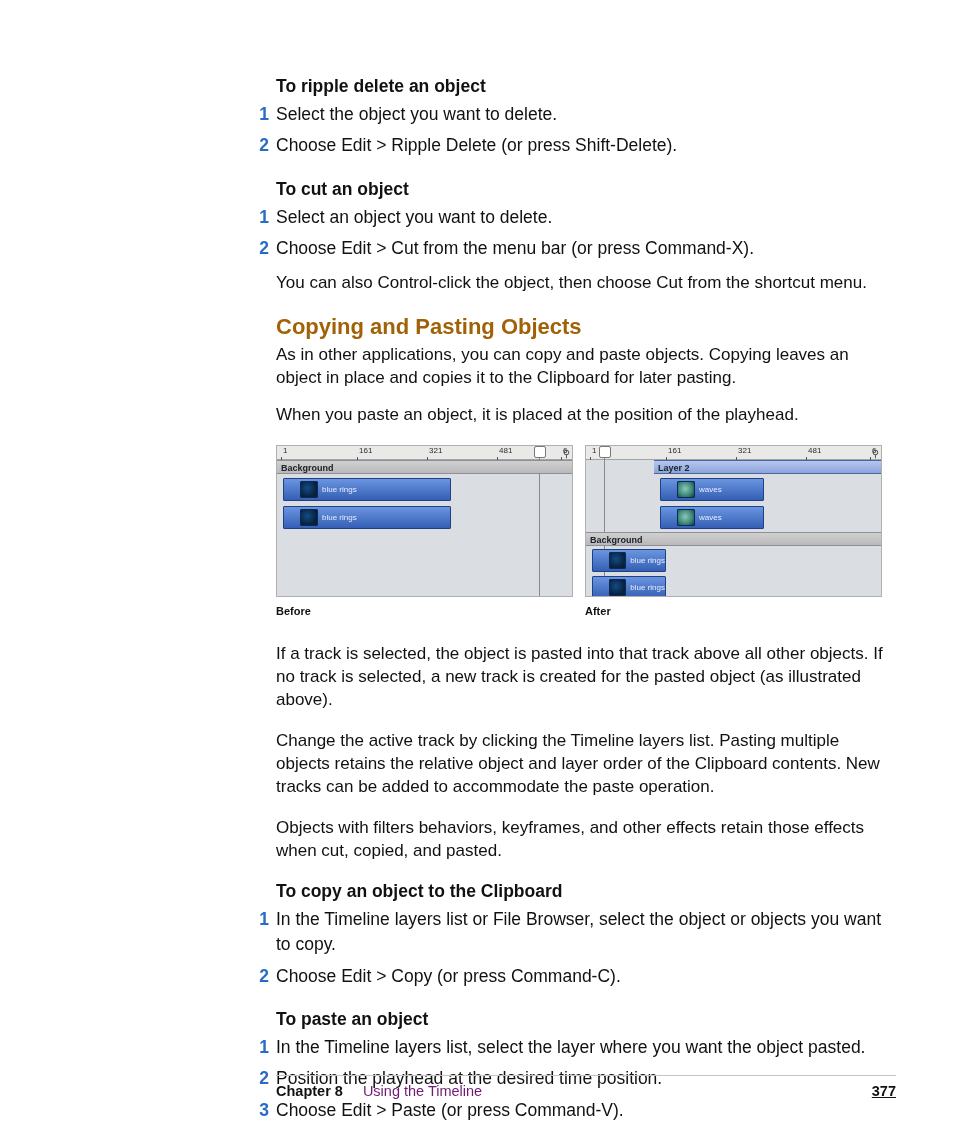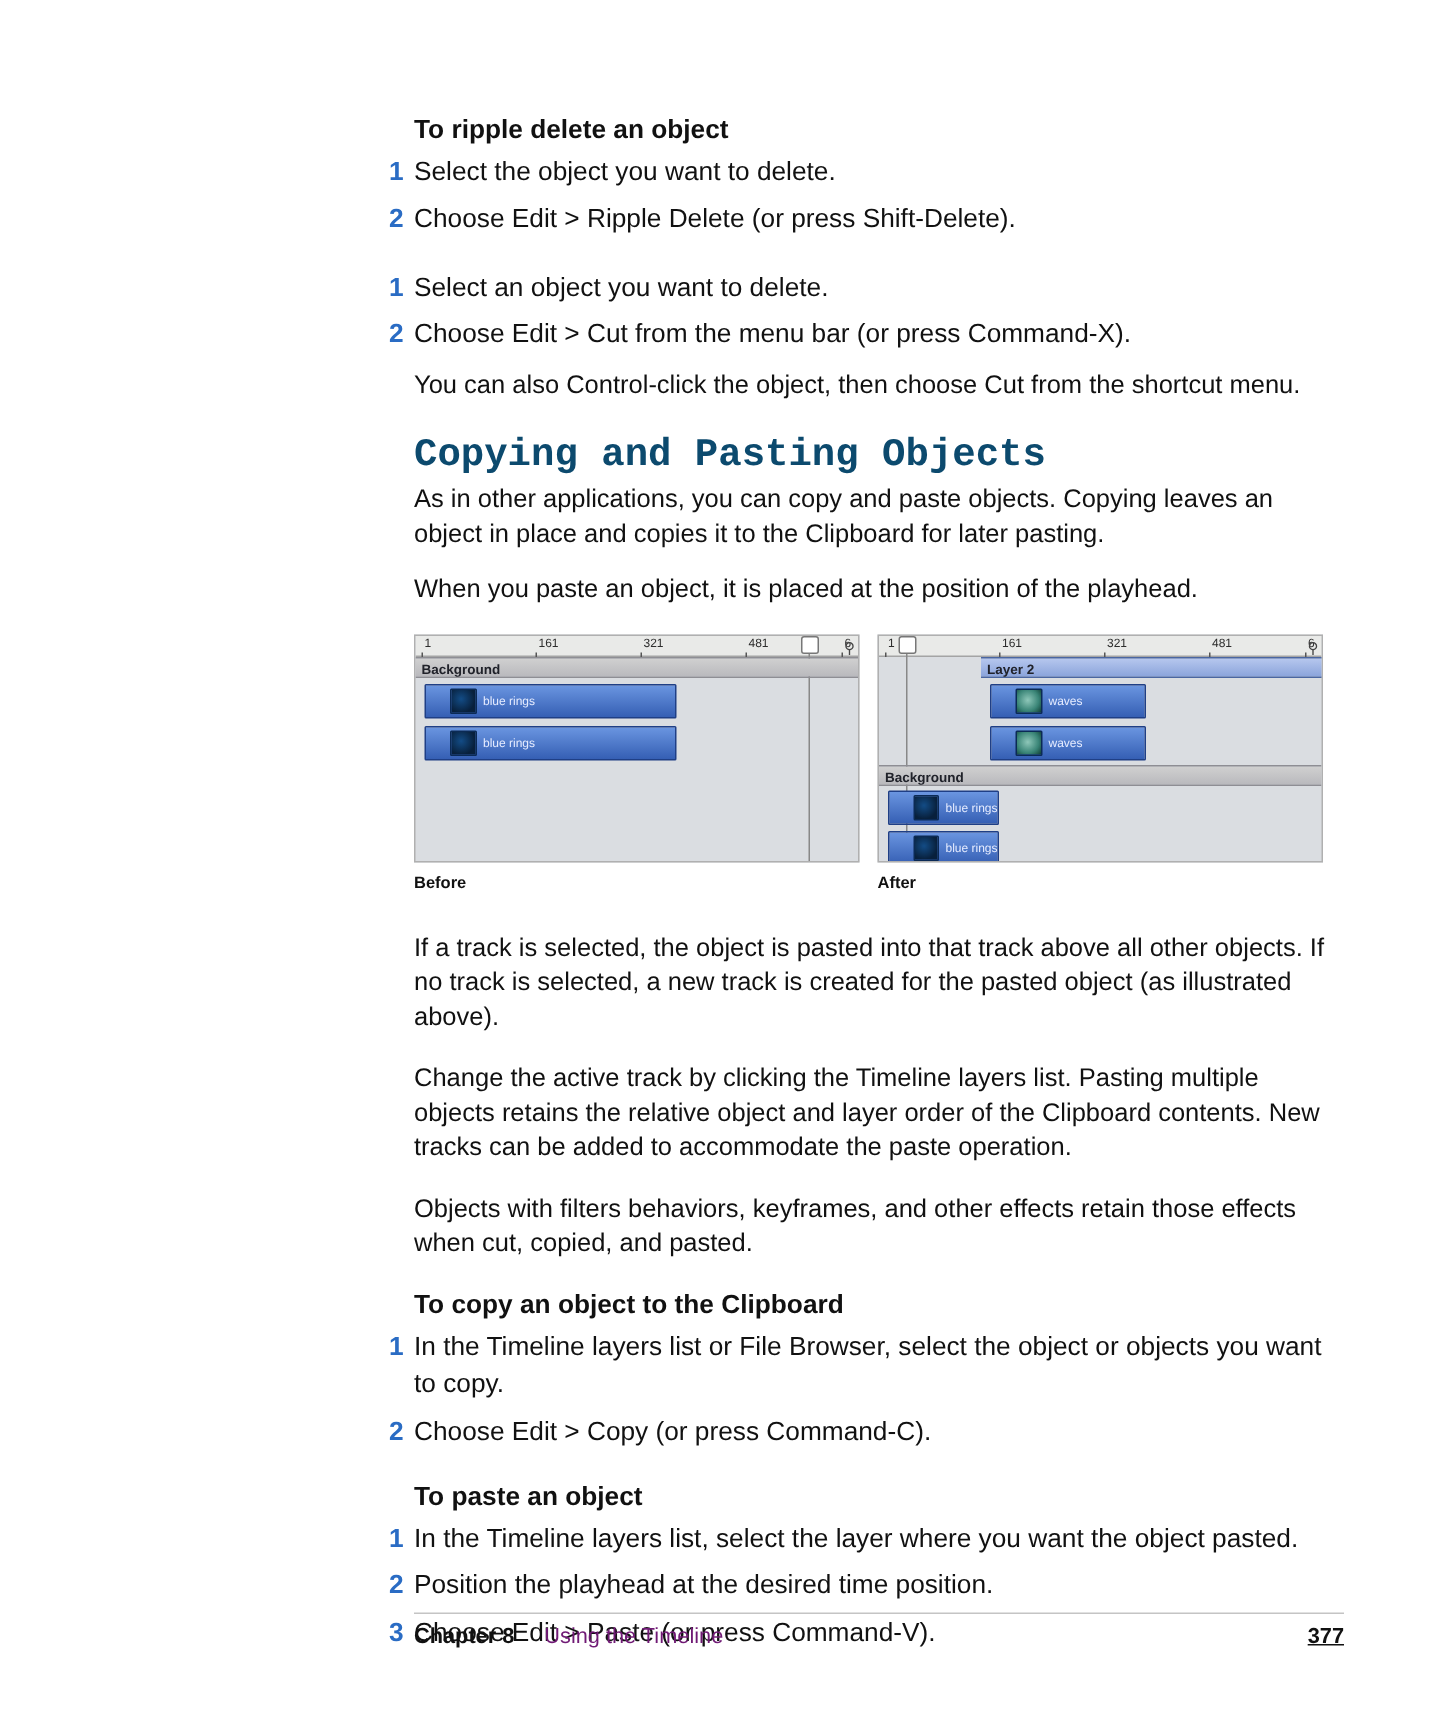--- a/index.html
+++ b/index.html
@@ -4,21 +4,21 @@
 <style>
   * { box-sizing: border-box; margin: 0; padding: 0; }
   html, body { width: 954px; height: 1145px; background: #fff; font-family: "Myriad Pro","Segoe UI","Helvetica Neue",Arial,sans-serif; color: #111; }
   .page { position: relative; width: 954px; height: 1145px; margin-left: 36px; }
   .content { position: absolute; left: 240px; top: 76px; width: 620px; }
   .sub { font-size: 17.5px; font-weight: 700; margin-bottom: 5px; }
   .body { font-size: 17px; line-height: 1.35; margin-bottom: 18px; }
   .step-row { display: flex; align-items: flex-start; font-size: 17.5px; line-height: 1.45; margin-bottom: 6px; }
   .step-num { color: #2a6cc4; font-weight: 700; width: 20px; margin-left: -20px; text-align: right; padding-right: 7px; flex-shrink: 0; }
   .block { margin-bottom: 20px; }
-  h2.section { color: #0c4a6e; font-size: 26px; font-weight: 700; margin-bottom: 4px; font-family: Liberation Mono, monospace; }
+  h2.section { color: #a16207; font-size: 22px; font-weight: 700; margin-bottom: 4px; }
   .figrow { display: flex; gap: 12px; margin-bottom: 10px; }
   .figcol { width: 297px; }
   .caption { font-size: 11px; font-weight: 700; margin-top: 8px; }
   
   .timeline { width: 297px; height: 152px; border: 1px solid #b0b0b0; background: #dadde1; position: relative; overflow: hidden; font-size: 0; }
   .ruler { position: absolute; left: 0; top: 0; width: 100%; height: 14px; background: #e9eae8; border-bottom: 1px solid #a4a4a4; }
   .tick { position: absolute; top: 1px; font: 8px/1 Arial,sans-serif; color: #2d2d2d; }
   .tick::before { content: ""; position: absolute; left: -2px; top: 10px; width: 1px; height: 3px; background: #555; }
   .playhead { position: absolute; top: 0; width: 1px; height: 100%; background: #888; }
   .playhead::before { content: ""; position: absolute; top: 0; left: -5px; width: 10px; height: 10px; background: #fff; border: 1px solid #777; border-radius: 2px; }
@@ -47,20 +47,21 @@
         <span class="step-num">1</span>
         <span>Select the object you want to delete.</span>
       </div>
       <div class="step-row">
         <span class="step-num">2</span>
         <span>Choose Edit &gt; Ripple Delete (or press Shift-Delete).</span>
       </div>
     </div>
 
     <div class="block">
+      <div class="sub">To cut an object</div>
       <div class="step-row">
         <span class="step-num">1</span>
         <span>Select an object you want to delete.</span>
       </div>
       <div class="step-row">
         <span class="step-num">2</span>
         <span>Choose Edit &gt; Cut from the menu bar (or press Command-X).</span>
       </div>
       <div class="body" style="margin-top:10px;">You can also Control-click the object, then choose Cut from the shortcut menu.</div>
     </div>

